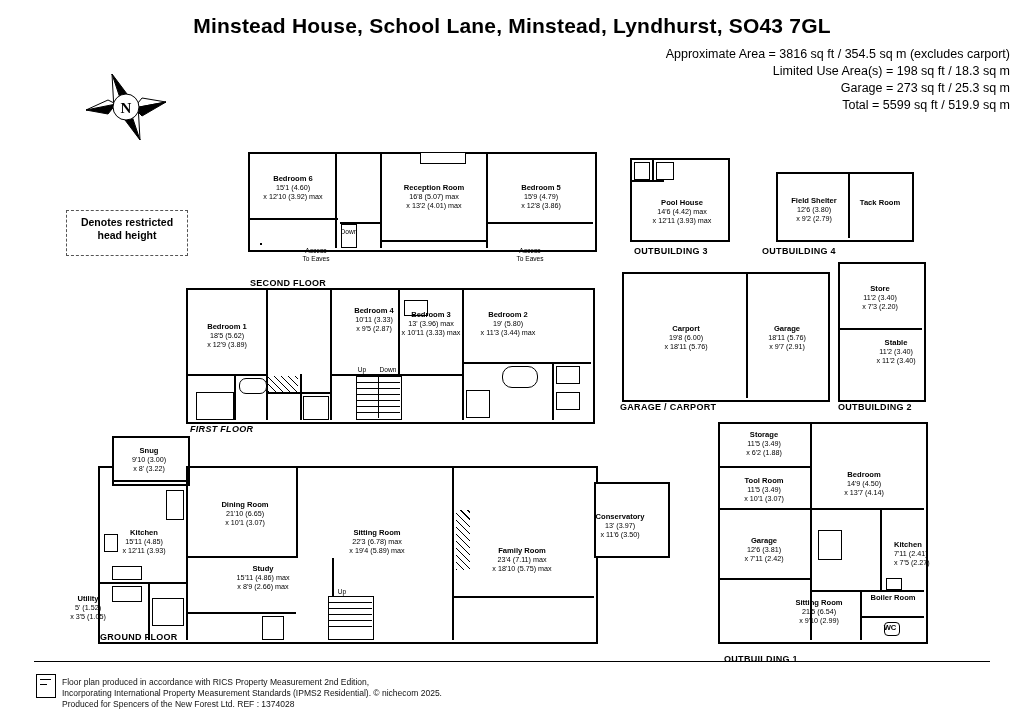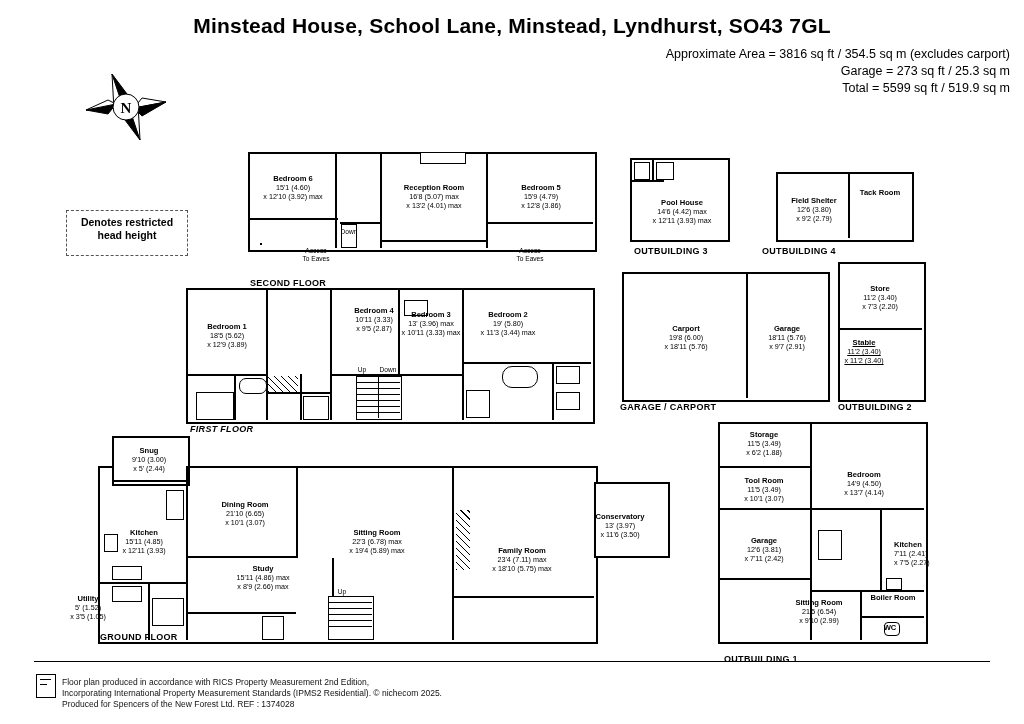--- a/index.html
+++ b/index.html
@@ -53,20 +53,21 @@
   #fpicon:before{content:"";position:absolute;left:3px;top:4px;width:11px;height:1px;background:#000;}
   #fpicon:after{content:"";position:absolute;left:3px;top:9px;width:7px;height:1px;background:#000;}
 </style>
 </head>
 <body>
 
 <div class="abs" id="title">Minstead House, School Lane, Minstead, Lyndhurst, SO43 7GL</div>
 
 <div class="abs" id="areas">
   <div>Approximate Area = 3816 sq ft / 354.5 sq m (excludes carport)</div>
+  <div>Limited Use Area(s) = 198 sq ft / 18.3 sq m</div>
   <div>Garage = 273 sq ft / 25.3 sq m</div>
   <div>Total = 5599 sq ft / 519.9 sq m</div>
 </div>
 
 <div class="abs" id="compass">
   <svg width="96" height="76" viewBox="0 0 96 76">
     <g stroke="#000" stroke-width="1" fill="none">
       <path d="M8 40 L38 34 L30 44 Z" fill="#000"></path>
       <path d="M88 32 L56 38 L64 28 Z" fill="#fff"></path>
       <path d="M8 40 L38 34 L30 30 Z" fill="#fff"></path>
@@ -215,21 +216,21 @@
 <div class="wall" style="left:328px;top:602px;width:44px;height:1px;"></div>
 <div class="wall" style="left:328px;top:608px;width:44px;height:1px;"></div>
 <div class="wall" style="left:328px;top:614px;width:44px;height:1px;"></div>
 <div class="wall" style="left:328px;top:620px;width:44px;height:1px;"></div>
 <div class="wall" style="left:328px;top:626px;width:44px;height:1px;"></div>
 <div class="room small" style="left:332px;top:588px;width:20px;">Up</div>
 
 <div class="room" style="left:118px;top:446px;width:62px;">
   <b>Snug</b>
   <span>9'10 (3.00)</span><br>
-  <span>x 5' (2.44)</span>
+  <span>x 8' (3.22)</span>
 </div>
 <div class="room" style="left:104px;top:528px;width:80px;">
   <b>Kitchen</b>
   <span>15'11 (4.85)</span><br>
   <span>x 12'11 (3.93)</span>
 </div>
 <div class="room" style="left:60px;top:594px;width:56px;">
   <b>Utility</b>
   <span>5' (1.52)</span><br>
   <span>x 3'5 (1.05)</span>
@@ -268,21 +269,21 @@
 </div>
 <div class="floorlabel" style="left:634px;top:246px;">OUTBUILDING 3</div>
 
 <div class="outline" style="left:776px;top:172px;width:134px;height:66px;"></div>
 <div class="wall" style="left:848px;top:172px;width:2px;height:66px;"></div>
 <div class="room" style="left:780px;top:196px;width:68px;">
   <b>Field Shelter</b>
   <span>12'6 (3.80)</span><br>
   <span>x 9'2 (2.79)</span>
 </div>
-<div class="room" style="left:852px;top:188px;width:56px;">
+<div class="room" style="left:852px;top:198px;width:56px;">
   <b>Tack Room</b>
 </div>
 <div class="floorlabel" style="left:762px;top:246px;">OUTBUILDING 4</div>
 
 <div class="outline" style="left:622px;top:272px;width:204px;height:126px;"></div>
 <div class="wall" style="left:746px;top:272px;width:2px;height:126px;"></div>
 <div class="wall" style="left:622px;top:272px;width:52px;height:2px;"></div>
 <div class="wall" style="left:700px;top:272px;width:48px;height:2px;"></div>
 <div class="wall" style="left:748px;top:272px;width:22px;height:2px;"></div>
 <div class="wall" style="left:806px;top:272px;width:20px;height:2px;"></div>
@@ -298,21 +299,21 @@
 </div>
 <div class="floorlabel" style="left:620px;top:402px;">GARAGE / CARPORT</div>
 
 <div class="outline" style="left:838px;top:262px;width:84px;height:136px;"></div>
 <div class="wall" style="left:838px;top:328px;width:84px;height:2px;"></div>
 <div class="room" style="left:842px;top:284px;width:76px;">
   <b>Store</b>
   <span>11'2 (3.40)</span><br>
   <span>x 7'3 (2.20)</span>
 </div>
-<div class="room" style="left:826px;top:338px;width:76px;text-decoration:underline;">
+<div class="room" style="left:858px;top:338px;width:76px;">
   <b>Stable</b>
   <span>11'2 (3.40)</span><br>
   <span>x 11'2 (3.40)</span>
 </div>
 <div class="floorlabel" style="left:838px;top:402px;">OUTBUILDING 2</div>
 
 <div class="outline" style="left:718px;top:422px;width:206px;height:218px;"></div>
 <div class="wall" style="left:718px;top:508px;width:206px;height:2px;"></div>
 <div class="wall" style="left:810px;top:422px;width:2px;height:218px;"></div>
 <div class="wall" style="left:718px;top:466px;width:92px;height:2px;"></div>

